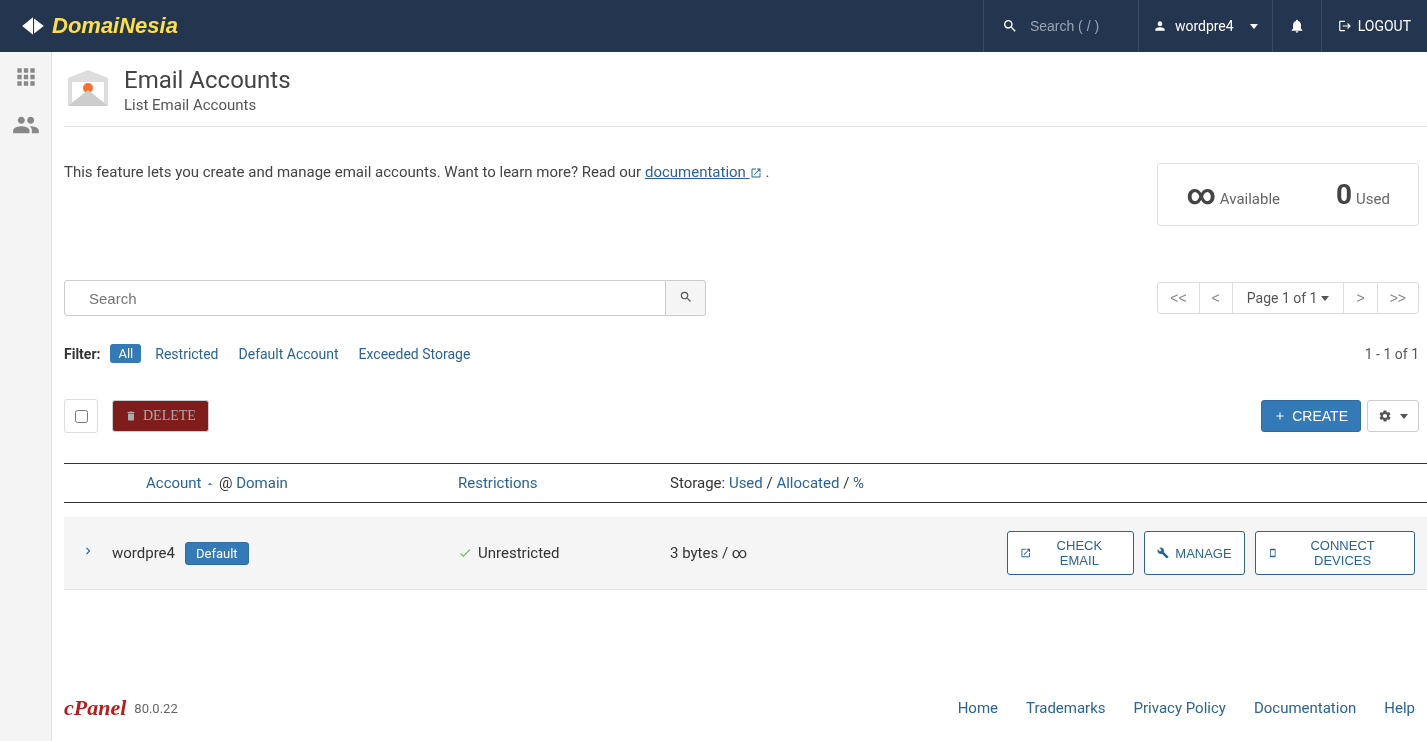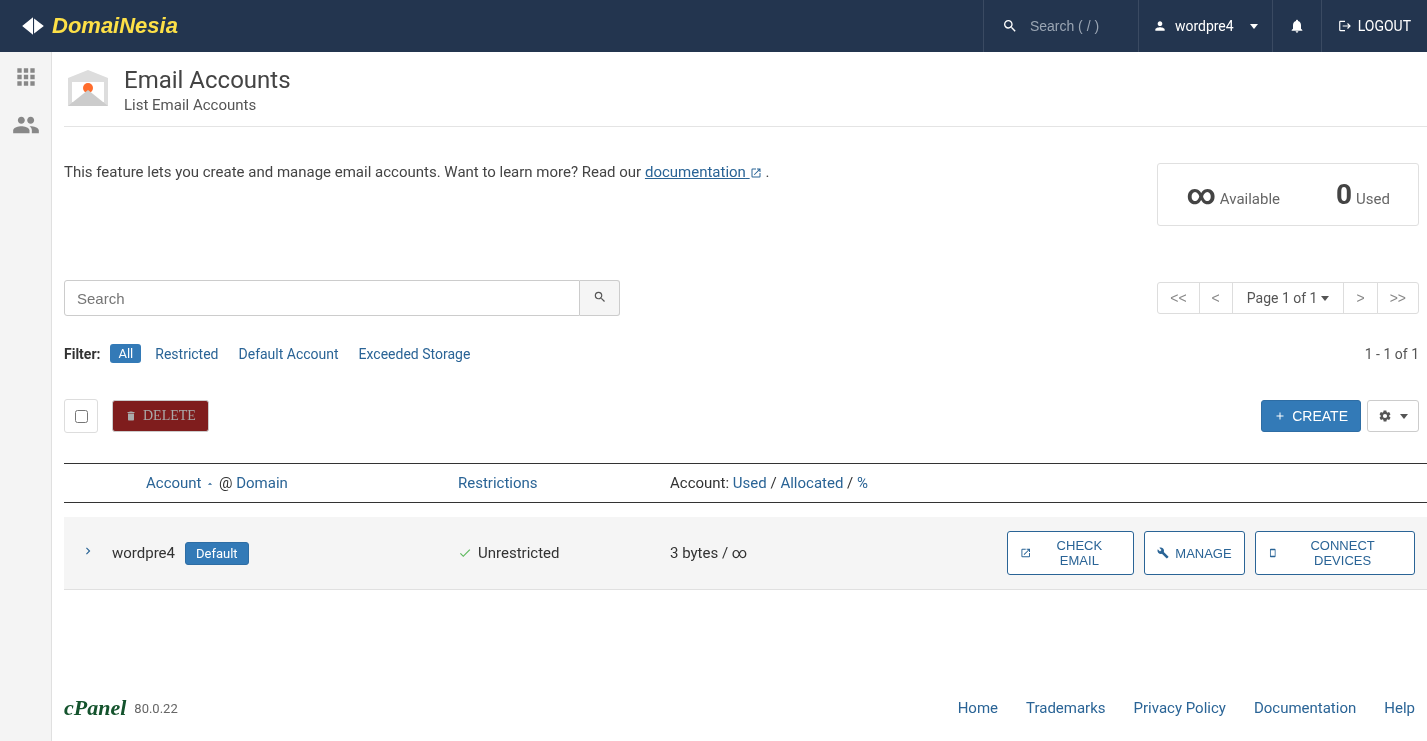--- a/index.html
+++ b/index.html
@@ -23,21 +23,21 @@
 .page-subtitle { font-size: 15px; color: #555; margin-top: 2px; }
 .intro-row { display: flex; align-items: flex-start; padding: 22px 0 0 0; }
 .intro-text { flex: 1; font-size: 15px; color: #444; }
 .intro-text a { color: #2a6496; text-decoration: underline; }
 .stats-box { display: flex; border: 1px solid #e0e0e0; border-radius: 3px; margin-right: 8px; }
 .stat { padding: 14px 28px; text-align: center; }
 .stat-num { font-size: 28px; font-weight: bold; color: #444; }
 .stat-label { font-size: 15px; color: #666; margin-left: 4px; }
 .controls-row { display: flex; align-items: center; margin-top: 40px; }
 .search-group { display: flex; }
-.search-input { width: 516px; height: 36px; border: 1px solid #ccc; border-radius: 3px 0 0 3px; padding: 0 12px; font-size: 15px; }
+.search-input { width: 602px; height: 36px; border: 1px solid #ccc; border-radius: 3px 0 0 3px; padding: 0 24px; font-size: 15px; }
 .search-btn { width: 40px; height: 36px; border: 1px solid #ccc; border-left: none; background: #f5f5f5; border-radius: 0 3px 3px 0; cursor: pointer; }
 .pager { margin-left: auto; margin-right: 8px; display: flex; }
 .pager-btn { border: 1px solid #ddd; background: #fff; padding: 7px 12px; color: #888; cursor: pointer; margin-left: -1px; font-size: 14px; }
 .pager-btn:first-child { border-radius: 3px 0 0 3px; }
 .pager-btn:last-child { border-radius: 0 3px 3px 0; }
 .pager-mid { border: 1px solid #ddd; padding: 7px 14px; margin-left: -1px; color: #555; display: flex; align-items: center; gap: 4px; cursor: pointer; }
 .filter-row { display: flex; align-items: center; margin-top: 14px; font-size: 14px; }
 .filter-label { font-weight: bold; margin-right: 10px; }
 .filter-chip { background: #337ab7; color: #ffffff; padding: 2px 8px; border-radius: 3px; font-size: 13px; margin-right: 14px; cursor: pointer; }
 .filter-link { color: #2a6496; margin-right: 20px; cursor: pointer; font-size: 14px; }
@@ -58,21 +58,21 @@
 .link { color: #2a6496; cursor: pointer; }
 .table-row { display: flex; align-items: center; background: #f5f5f5; padding: 14px 0; border-bottom: 1px solid #e0e0e0; font-size: 15px; }
 .row-expand { width: 48px; text-align: center; color: #2a6496; cursor: pointer; }
 .row-account { width: 346px; display: flex; align-items: center; gap: 10px; padding-left: 0; }
 .badge { background: #337ab7; color: #fff; padding: 3px 10px; border-radius: 3px; font-size: 13px; border: 1px solid #2e6da4; }
 .row-restrictions { width: 212px; display: flex; align-items: center; gap: 6px; }
 .row-storage { flex: 1; }
 .row-actions { width: 420px; display: flex; justify-content: flex-end; gap: 10px; padding-right: 12px; }
 .btn-outline { border: 1px solid #2a6496; color: #2a6496; background: #fff; padding: 6px 12px; border-radius: 3px; font-size: 13px; cursor: pointer; display: inline-flex; align-items: center; gap: 6px; }
 .footer { margin-top: auto; display: flex; align-items: center; padding: 20px 12px 20px 0; }
-.cpanel-logo { font-style: italic; font-weight: bold; font-size: 22px; color: #14532d; font-family: Georgia, serif; }
+.cpanel-logo { font-style: italic; font-weight: bold; font-size: 22px; color: #b91c1c; font-family: Georgia, serif; }
 .cpanel-version { font-size: 13px; color: #666; margin-left: 8px; }
 .footer-links { margin-left: auto; display: flex; gap: 28px; }
 .footer-links a { color: #2a6496; text-decoration: none; font-size: 15px; }
 .check-green { color: #5cb85c; }
 .caret-down { width: 0; height: 0; border-left: 4px solid transparent; border-right: 4px solid transparent; border-top: 5px solid currentColor; display: inline-block; }
 </style>
 </head>
 <body>
 
 <div class="header">
@@ -213,21 +213,21 @@
     <div class="table-header">
       <div class="col-expand"></div>
       <div class="col-checkbox"></div>
       <div class="col-account">
         <span class="link"><span>Account</span> <svg width="10" height="10" viewBox="0 0 24 24" fill="#2a6496" style="vertical-align:middle">
               <path d="M7 14l5-5 5 5z"></path>
             </svg></span><span> @ </span><span class="link">Domain</span>
       </div>
       <div class="col-restrictions"><span class="link">Restrictions</span></div>
       <div class="col-storage">
-        <span>Account: </span><span class="link">Used</span><span> / </span><span class="link">Allocated</span><span> / </span><span class="link">%</span>
+        <span>Storage: </span><span class="link">Used</span><span> / </span><span class="link">Allocated</span><span> / </span><span class="link">%</span>
       </div>
     </div>
 
     <div class="table-row">
       <div class="row-expand">
         <svg width="14" height="14" viewBox="0 0 24 24" fill="#2a6496">
             <path d="M8.59 16.59L13.17 12 8.59 7.41 10 6l6 6-6 6z"></path>
           </svg>
       </div>
       <div class="row-account">

